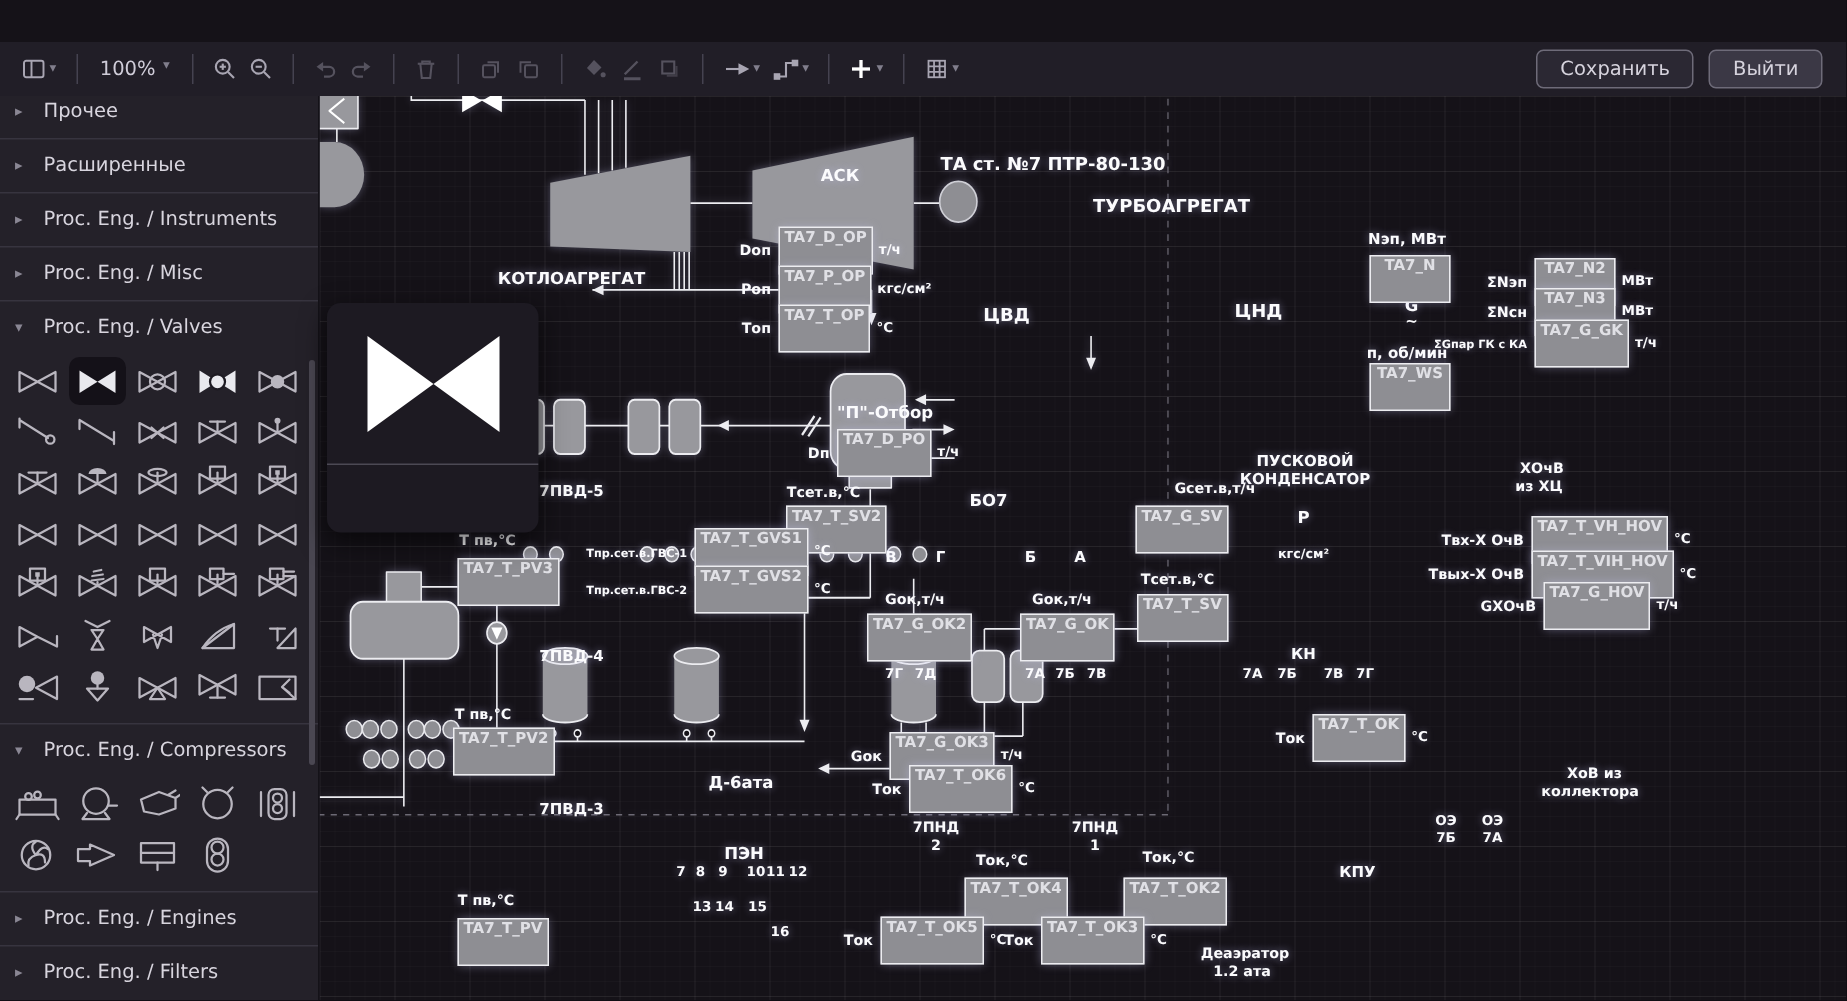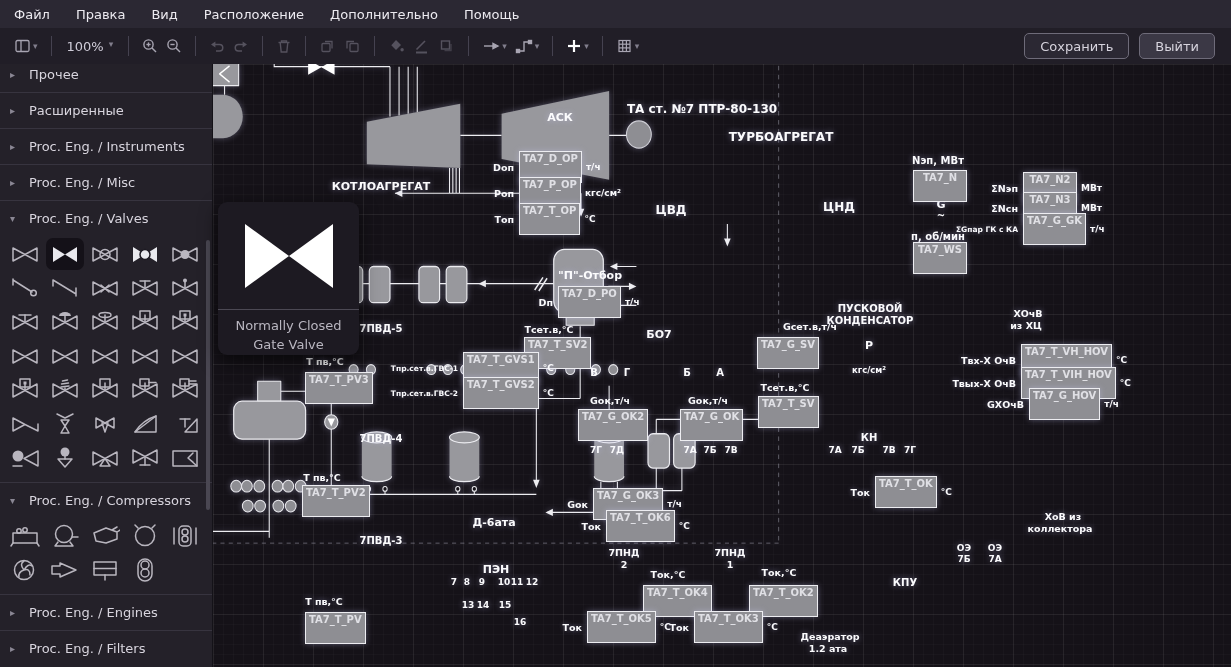--- a/index.html
+++ b/index.html
@@ -63,28 +63,20 @@
   #tooltip { position:absolute; left:218px; top:202px; width:141px; height:153px; background:#1d1a22;
              border-radius:9px; box-shadow:0 6px 18px rgba(0,0,0,.6); z-index:35; overflow:hidden; }
   #tooltip .tip-icon { height:108px; display:flex; align-items:center; justify-content:center;
                        border-bottom:1px solid #4c4954; }
   #tooltip .tip-text { padding:7px 6px; color:#b9b6c0; font-size:13px; text-align:center; line-height:1.45; }
 </style>
 </head>
 <body>
 <div id="app">
 
-  <div id="menubar">
-      <span class="menu-item">Файл</span>
-      <span class="menu-item">Правка</span>
-      <span class="menu-item">Вид</span>
-      <span class="menu-item">Расположение</span>
-      <span class="menu-item">Дополнительно</span>
-      <span class="menu-item">Помощь</span>
-    </div>
 
   <div id="toolbar">
     <span class="tbtn">
       <svg width="17" height="16" viewBox="0 0 16 16" stroke="currentColor" fill="none" stroke-width="1.3">
         <rect x="1.5" y="2.5" width="13" height="11" rx="1.5"></rect>
           <line x1="6.5" y1="2.5" x2="6.5" y2="13.5"></line>
         </svg>
       <span class="caret">▾</span>
     </span>
     <span class="tsep"></span>
@@ -872,16 +864,15 @@
       </div>
   </div>
 
   <div id="tooltip">
     <div class="tip-icon">
       <svg width="108" height="76" viewBox="0 0 108 76">
         <polygon points="10,6 10,70 54,38" fill="#ffffff"></polygon>
         <polygon points="98,6 98,70 54,38" fill="#ffffff"></polygon>
       </svg>
     </div>
-    <div class="tip-text">Normally Closed Gate Valve</div>
   </div>
 
 </div>
 
 </body></html>

